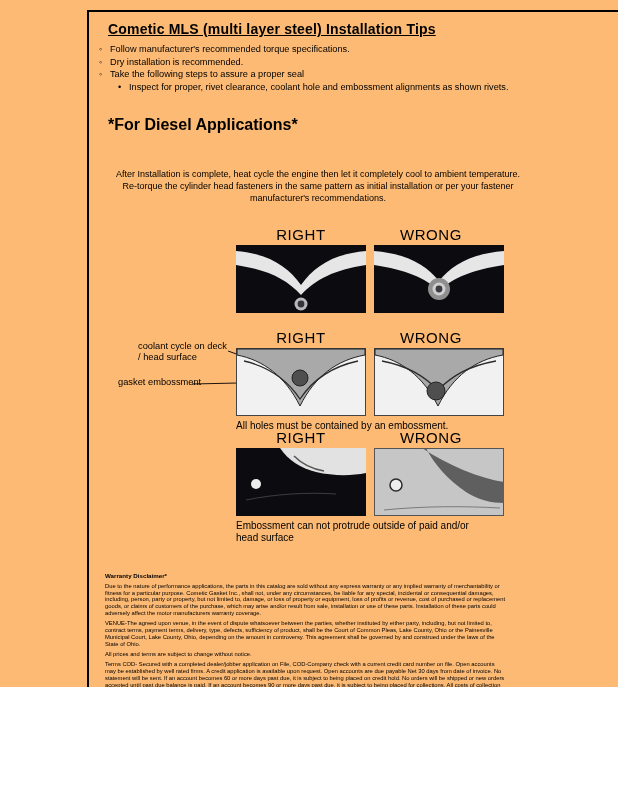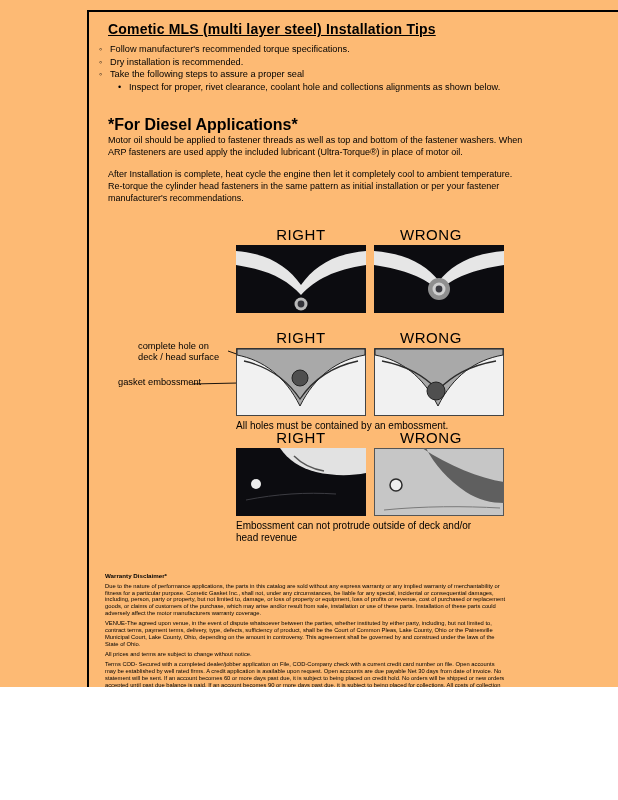--- a/index.html
+++ b/index.html
@@ -13,21 +13,21 @@
   .tips { position:absolute; left:99px; top:43px; list-style:none; font-size:9.2px; line-height:12.6px; width:470px; }
   .tips li { position:relative; }
   .l1 { padding-left:11px; }
   .l1::before { content:"◦"; position:absolute; left:0; top:0; }
   .l2 { padding-left:30px; }
   .l2::before { content:"•"; position:absolute; left:19px; top:0; }
 
   .diesel-heading { position:absolute; left:108px; top:116px; font-size:16px; font-weight:bold; }
   .para { position:absolute; left:108px; width:420px; font-size:9px; line-height:12px; }
   .para1 { top:134px; }
-  .para2 { top:168px; }
+  .para2 { top:168px;text-align:center; }
   .note  { top:210px; width:440px; }
 
   .diag-row { position:absolute; left:236px; width:268px; }
   .row1 { top:226px; }
   .row2 { top:329px; }
   .row3 { top:429px; }
   .diag-labels { display:flex; }
   .diag-labels span { width:130px; text-align:center; font-size:15px; letter-spacing:0.6px; }
   .diag-images { display:flex; gap:8px; margin-top:2px; }
   .dimg { width:130px; height:68px; display:block; }
@@ -52,25 +52,24 @@
 
 <div class="page">
   <div class="page-border"></div>
 
   <h1 class="title">Cometic MLS (multi layer steel) Installation Tips</h1>
 
   <ul class="tips">
     <li class="l1">Follow manufacturer's recommended torque specifications.</li>
     <li class="l1">Dry installation is recommended.</li>
     <li class="l1">Take the following steps to assure a proper seal</li>
-    <li class="l2">Inspect for proper, rivet clearance, coolant hole and collections alignments as shown below.</li>
+    <li class="l2">Inspect for proper, rivet clearance, coolant hole and embossment alignments as shown rivets.</li>
   </ul>
 
   <h2 class="diesel-heading">*For Diesel Applications*</h2>
-  <p class="para para1">Motor oil should be applied to fastener threads as well as top and bottom of the fastener washers. When ARP fasteners are used apply the included lubricant (Ultra-Torque®) in place of motor oil.</p>
   <p class="para para2">After Installation is complete, heat cycle the engine then let it completely cool to ambient temperature. Re-torque the cylinder head fasteners in the same pattern as initial installation or per your fastener manufacturer's recommendations.</p>
 
   <div class="diag-row row1">
     <div class="diag-labels">
       <span>RIGHT</span>
       <span>WRONG</span>
     </div>
     <div class="diag-images">
       <svg class="dimg" viewBox="0 0 130 68">
         <rect width="130" height="68" fill="#0c0c10"></rect>
@@ -81,21 +80,21 @@
       <svg class="dimg" viewBox="0 0 130 68">
         <rect width="130" height="68" fill="#0c0c10"></rect>
         <path d="M0,6 C34,9 52,20 65,36 C78,20 96,9 130,6 L130,20 C98,25 80,32 65,46 C50,32 32,25 0,20 Z" fill="#e6e6e6"></path>
         <circle cx="65" cy="44" r="11" fill="#8f8f8f"></circle>
         <circle cx="65" cy="44" r="6.5" fill="#cfcfcf"></circle>
         <circle cx="65" cy="44" r="3.4" fill="#3a3a40"></circle>
       </svg>
     </div>
   </div>
 
-  <div class="anno anno1">complete hole on deck / head surface</div>
+  <div class="anno anno1">coolant cycle on deck / head surface</div>
   <div class="anno anno2">gasket embossment</div>
   <svg class="leaders" viewBox="0 0 180 72">
     <line x1="100" y1="15" x2="171" y2="40"></line>
     <line x1="64" y1="48" x2="157" y2="46"></line>
   </svg>
 
   <div class="diag-row row2">
     <div class="diag-labels">
       <span>RIGHT</span>
       <span>WRONG</span>
@@ -130,21 +129,21 @@
         <circle cx="20" cy="36" r="5" fill="#ededed"></circle>
         <path d="M10,52 C40,46 70,44 100,46" fill="none" stroke="#3c3c42" stroke-width="1"></path>
       </svg>
       <svg class="dimg" viewBox="0 0 130 68">
         <rect x="0.5" y="0.5" width="129" height="67" fill="#c6c6c6" stroke="#555"></rect>
         <path d="M0,0 L48,0 C75,18 105,30 130,34 L130,55 C118,55 104,52 92,44 C74,32 60,16 52,0 Z" fill="#5f5f5f"></path>
         <path d="M10,62 C50,58 90,58 126,60" fill="none" stroke="#7a7a7a" stroke-width="1"></path>
         <circle cx="22" cy="37" r="6" fill="#eeeeee" stroke="#2b2b2b" stroke-width="1.5"></circle>
       </svg>
     </div>
-    <p class="caption caption-narrow">Embossment can not protrude outside of deck and/or head revenue</p>
+    <p class="caption caption-narrow">Embossment can not protrude outside of paid and/or head surface</p>
   </div>
 
   <div class="legal">
     <p class="legal-head">Warranty Disclaimer*</p>
     <p class="legal-p">Due to the nature of performance applications, the parts in this catalog are sold without any express warranty or any implied warranty of merchantability or fitness for a particular purpose.  Cometic Gasket Inc., shall not, under any circumstances, be liable for any special, incidental or consequential damages, including, person, party or property, but not limited to, damage, or loss of property or equipment, loss of profits or revenue, cost of purchased or replacement goods, or claims of customers of the purchase, which may arise and/or result from sale, installation or use of these parts.  Installation of these parts could adversely affect the motor manufacturers warranty coverage.</p>
     <p class="legal-p">VENUE-The agreed upon venue, in the event of dispute whatsoever between the parties, whether instituted by either party, including, but not limited to, contract terms, payment terms, delivery, type, defects, sufficiency of product, shall be the Court of Common Pleas, Lake County, Ohio or the Painesville Municipal Court, Lake County, Ohio, depending on the amount in controversy. This agreement shall be governed by and construed under the laws of the State of Ohio.</p>
     <p class="legal-p">All prices and terms are subject to change without notice.</p>
     <p class="legal-p">Terms COD- Secured with a completed dealer/jobber application on File, COD-Company check with a current credit card number on file.  Open accounts may be established by well rated firms.  A credit application is available upon request.  Open accounts are due payable Net 30 days from date of invoice.  No statement will be sent.  If an account becomes 60 or more days past due, it is subject to being placed on credit hold.  No orders will be shipped or new orders accepted until past due balance is paid.  If an account becomes 90 or more days past due, it is subject to being placed for collections.  All costs of collection are the responsibility of the customer, including attorney fees, court costs, and other expenses of litigation.</p>
     <p class="legal-p">Returns- Authorized (RGA) must be obtained in advance on all returns.  A packing slip or invoice number must accompany the merchandise.  No returns after 30 days from invoice date.  All returns are subject to a 25% restocking charge.  All custom designed and custom manufactured gaskets are non-returnable.</p>
     <p class="legal-p tight">Only catalog parts are returnable.</p>

